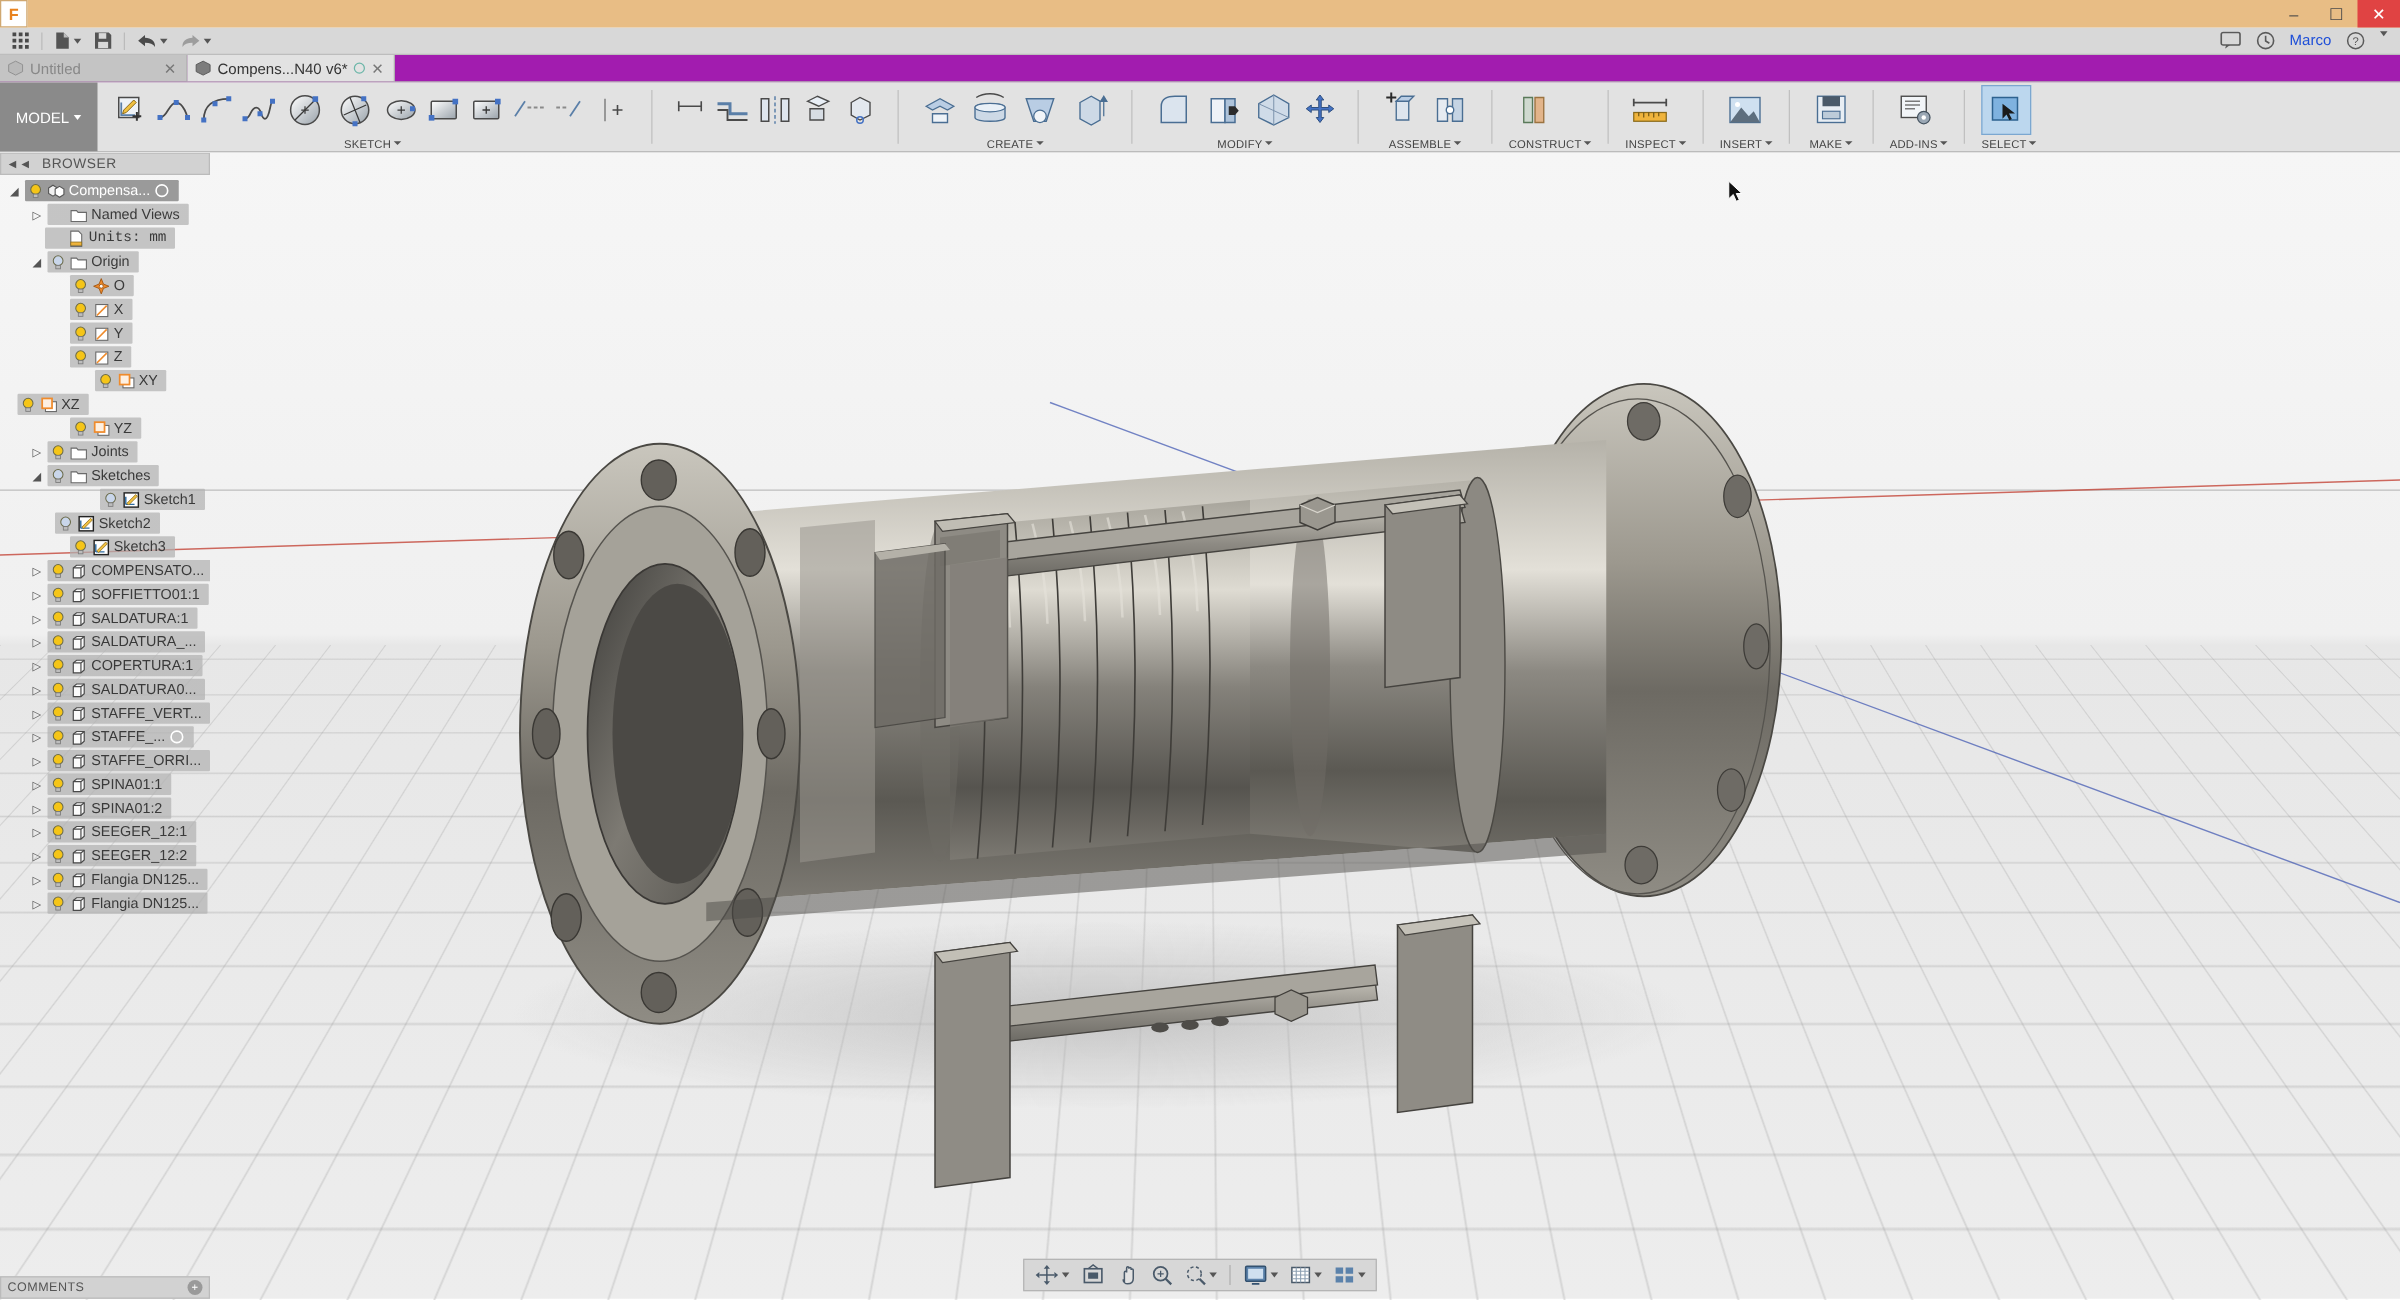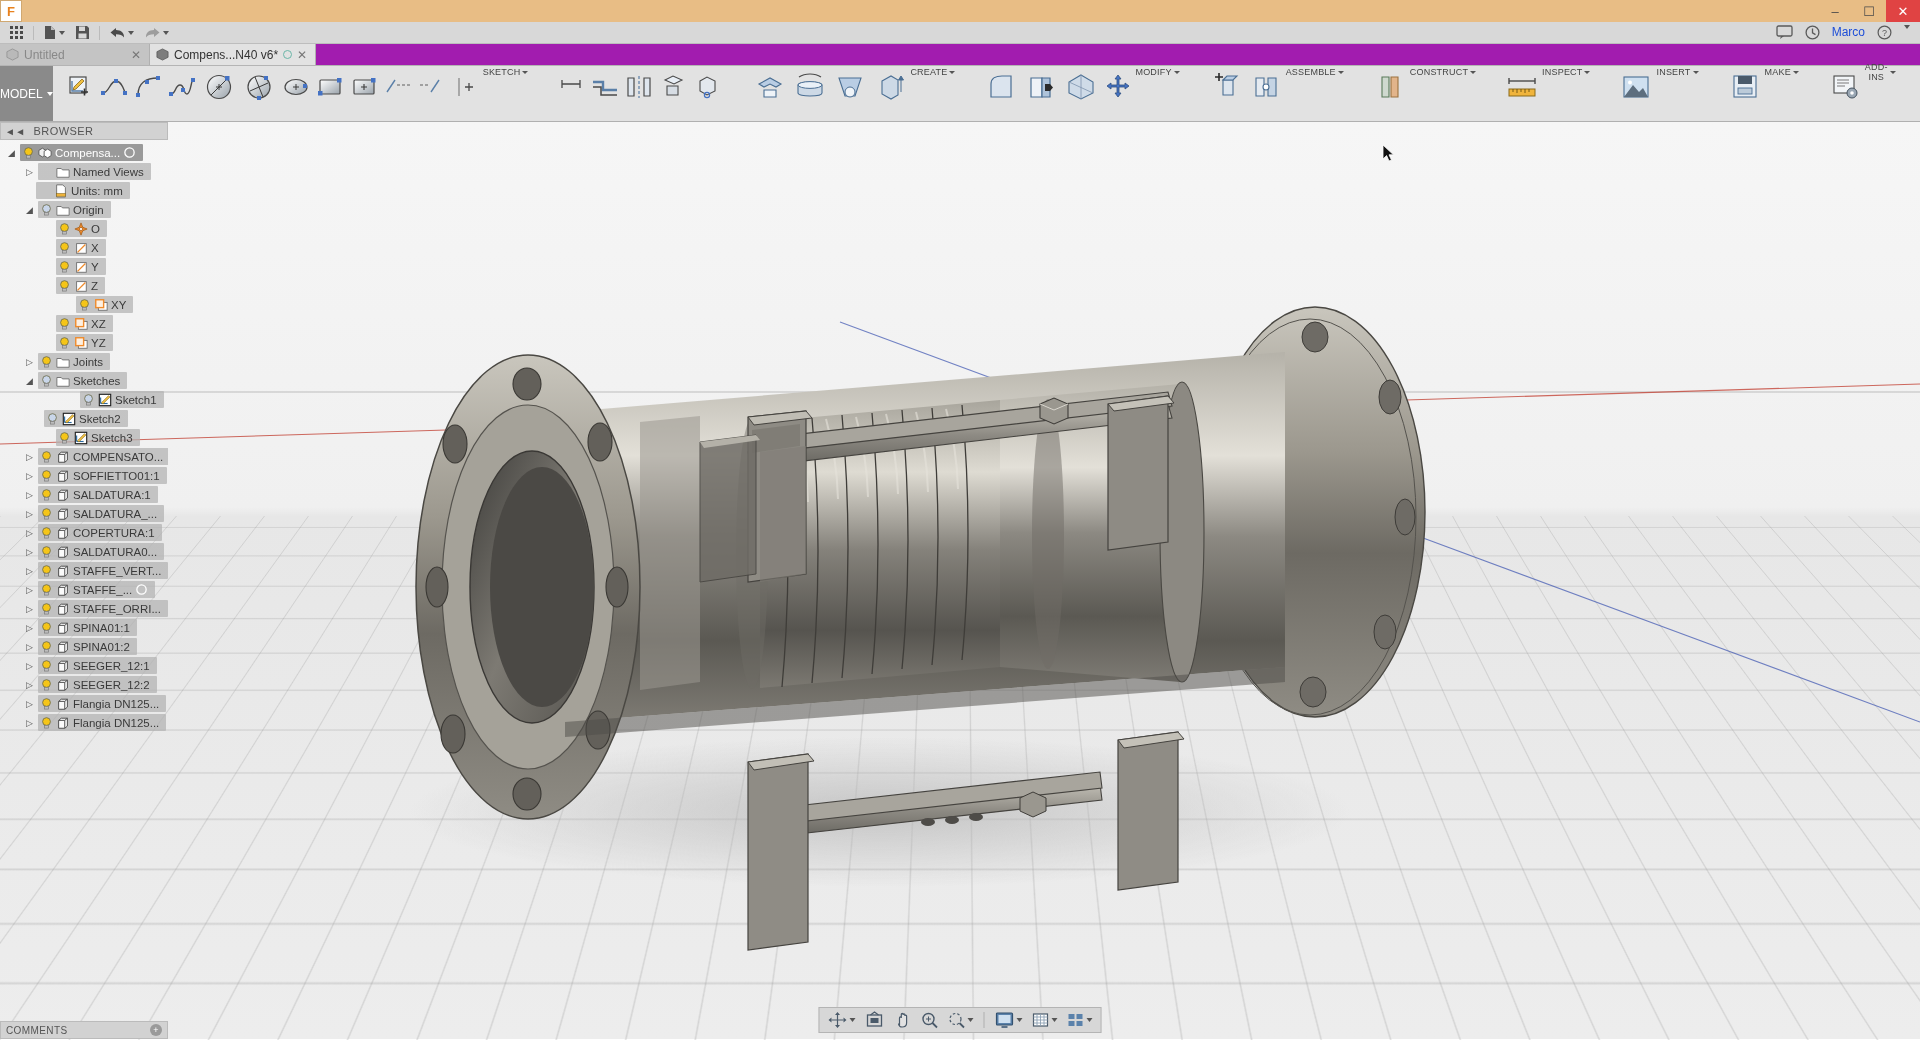--- a/index.html
+++ b/index.html
@@ -39,21 +39,21 @@
   .tab-close { margin-left:auto; color:#777; font-size:12px; }
   .tab-dot { width:9px;height:9px;border:1.5px solid #6bb6a8;border-radius:50%; }
   .cube-ic { width:13px;height:13px;flex:none; }
 
   
   #ribbon { height:56px; background:#e2e2e2; border-bottom:1px solid #b0b0b0;
     display:flex; align-items:stretch; }
   #model-btn { width:78px; background:#8a8a8a; color:#fff; display:flex;
     align-items:center; justify-content:center; gap:4px; font-size:12px; }
   #model-btn .caret { border-top-color:#fff; }
-  .rb-group { display:flex; flex-direction:row; justify-content:center;
+  .rb-group { display:flex; flex-direction:column; justify-content:center;
     padding:0 10px; position:relative; }
   .rb-icons { display:flex; align-items:center; height:42px; }
   .rb-label { text-align:center; font-size:9px; color:#444; height:12px;
     letter-spacing:.2px; display:flex; align-items:center;
     justify-content:center; gap:2px; }
   .rb-label .caret { border-top-width:3px; border-left-width:3px;
      border-right-width:3px; }
   .rb-sep { width:1px; background:#c0c0c0; margin:6px 3px; }
   .tool { width:34px; height:40px; display:flex; align-items:center;
     justify-content:center; }
@@ -733,21 +733,21 @@
         <div class="node" style="padding-left: 24px;">
           <span class="arrow">▷</span>
           <span class="row">
             <span class="bulb"></span>
             <svg viewBox="0 0 16 16" class="ti">
               <path d="M1 4h5l1.4 1.6H15V14H1z" fill="#fff" stroke="#6a6a6a" stroke-width="1"></path>
             </svg>
             <span class="lbl">Named Views</span>
           </span>
         </div>
-        <div class="node" style="padding-left: 22px;">
+        <div class="node" style="padding-left: 22px; font-family: Liberation Mono, monospace;">
           <span class="arrow"></span>
           <span class="row">
             <span class="bulb"></span>
             <svg viewBox="0 0 16 16" class="ti">
               <path d="M3 1h7l3 3v11H3z" fill="#fff" stroke="#6a6a6a" stroke-width="1"></path>
               <rect x="3" y="11" width="10" height="3" fill="#f0b43c" stroke="#8a6a1a" stroke-width=".7"></rect>
             </svg>
             <span class="lbl">Units: mm</span>
           </span>
         </div>
@@ -827,21 +827,21 @@
               <circle cx="7" cy="6" r="4.2" fill="#f5c518" stroke="#6b6b4a" stroke-width=".9"></circle>
               <rect x="5" y="10" width="4" height="3" fill="#bdbdbd" stroke="#777" stroke-width=".7"></rect>
             </svg>
             <svg viewBox="0 0 16 16" class="ti">
               <rect x="5" y="5" width="10" height="9" fill="#fff" stroke="#6a6a6a" stroke-width="1"></rect>
               <rect x="2" y="2" width="9" height="9" fill="#fdf0e2" stroke="#ef8b2c" stroke-width="1.6"></rect>
             </svg>
             <span class="lbl">XY</span>
           </span>
         </div>
-        <div class="node" style="padding-left: 42px;">
+        <div class="node" style="">
           <span class="arrow"></span>
           <span class="row">
             <svg viewBox="0 0 14 14" class="bulb">
               <circle cx="7" cy="6" r="4.2" fill="#f5c518" stroke="#6b6b4a" stroke-width=".9"></circle>
               <rect x="5" y="10" width="4" height="3" fill="#bdbdbd" stroke="#777" stroke-width=".7"></rect>
             </svg>
             <svg viewBox="0 0 16 16" class="ti">
               <rect x="5" y="5" width="10" height="9" fill="#fff" stroke="#6a6a6a" stroke-width="1"></rect>
               <rect x="2" y="2" width="9" height="9" fill="#fdf0e2" stroke="#ef8b2c" stroke-width="1.6"></rect>
             </svg>

